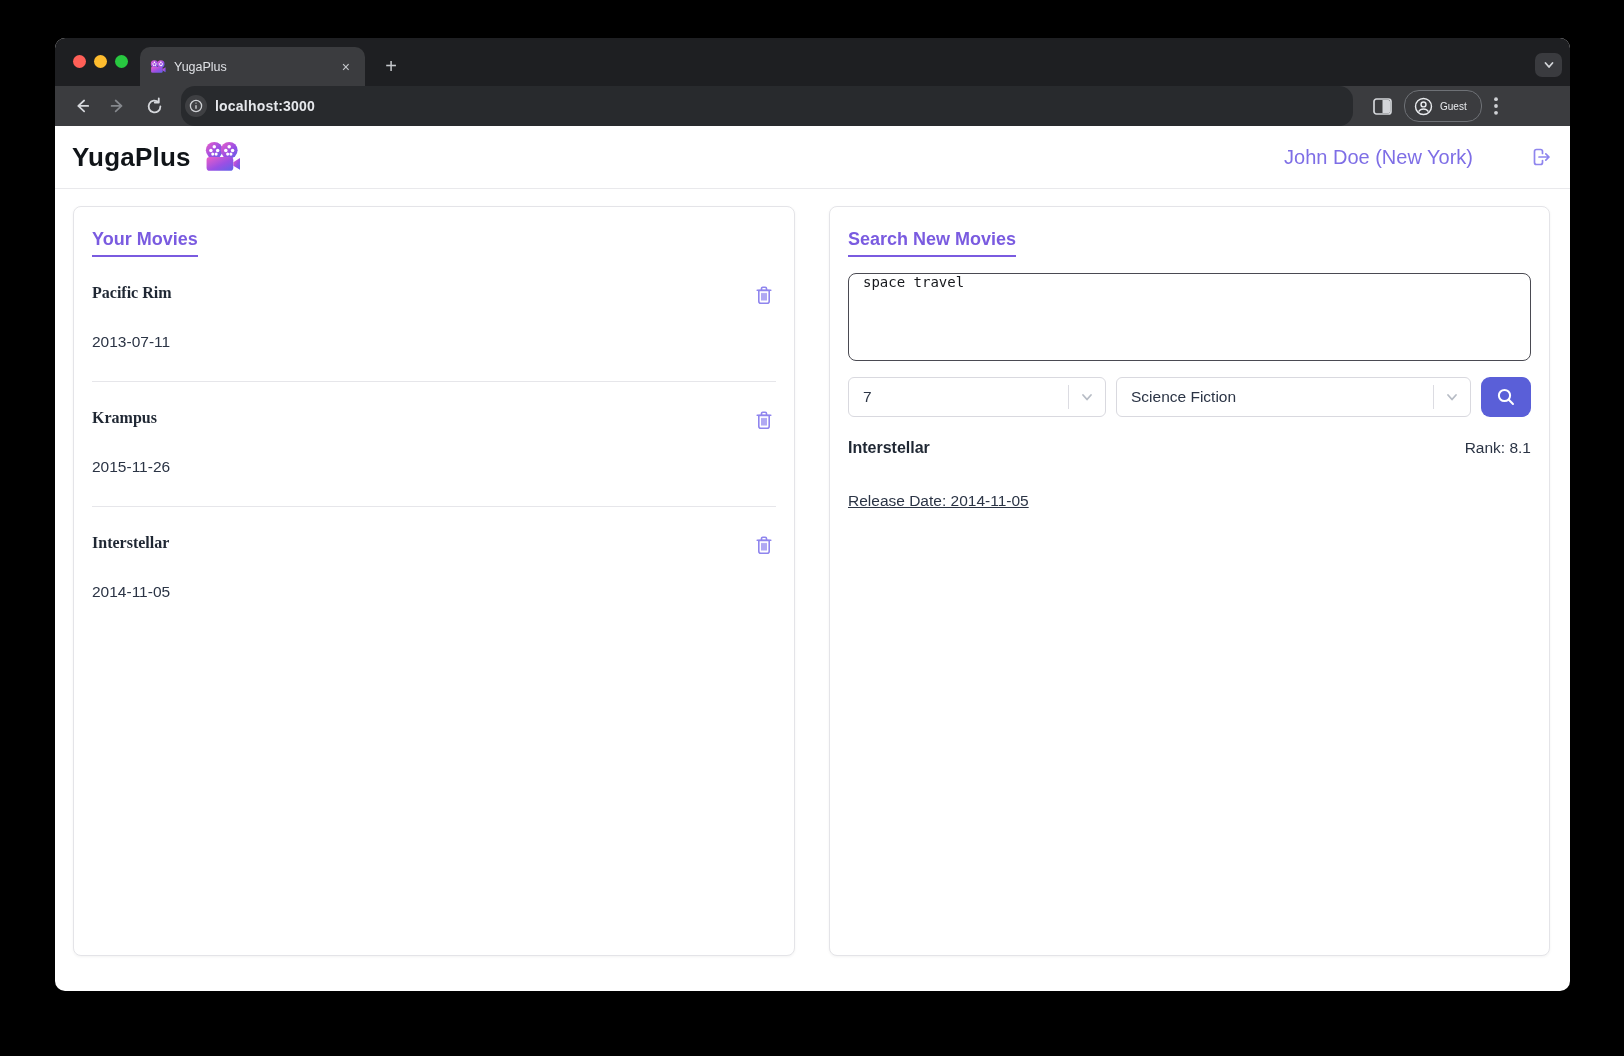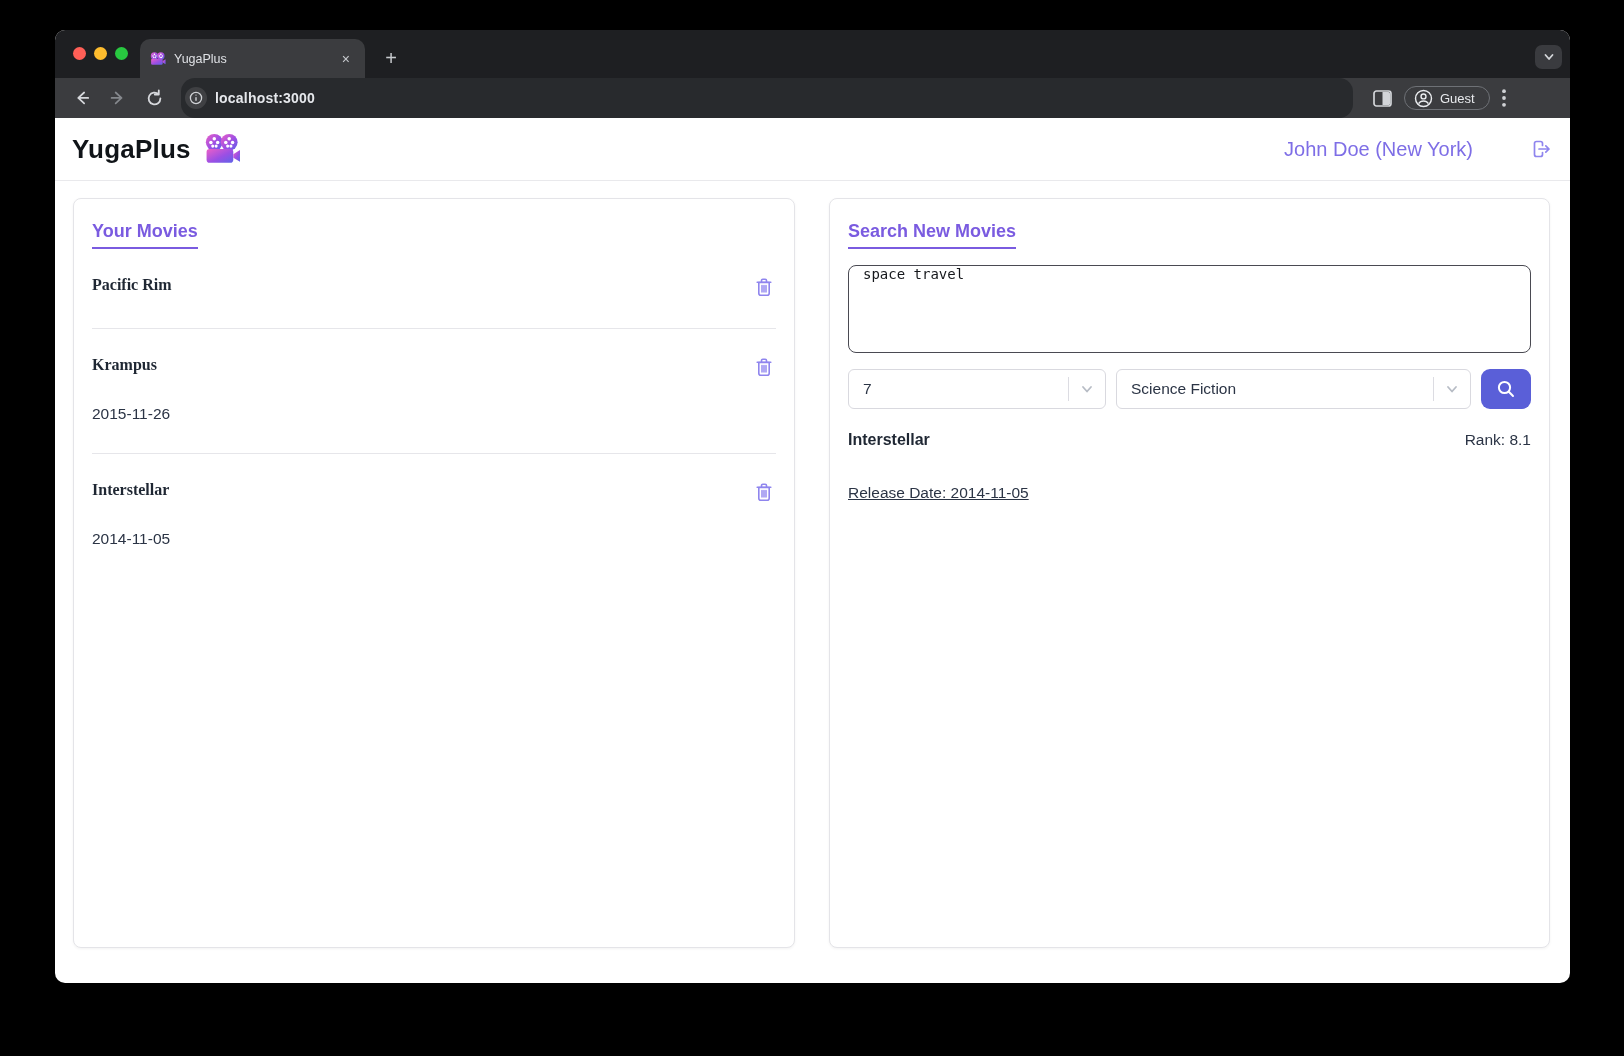--- a/index.html
+++ b/index.html
@@ -1,21 +1,21 @@
 <!DOCTYPE html>
 <html style="--accent: #7a5be0; --link: #7e6ee6; --icon-purple: #8f85ee; --btn: #5a5fd8;"><head>
 <meta charset="utf-8">
 <style>
   * { margin:0; padding:0; box-sizing:border-box; }
   html,body { width:1624px; height:1056px; background:#000; font-family:"Liberation Sans",sans-serif; }
   :root{
     --accent:#7a5be0; --link:#7e6ee6; --icon-purple:#8f85ee; --btn:#5a5fd8;
     --ink:#2b3445; --ink-strong:#1f2733; --chrome-strip:#1e1f22; --chrome-bar:#3b3c3f;
   }
-  .window { position:absolute; left:55px; top:30px; width:1515px; height:953px;
+  .window { position:absolute; left:55px; top:38px; width:1515px; height:953px;
             border-radius:10px; overflow:hidden; background:#fff; }
   
   .tabstrip { position:relative; height:48px; background:var(--chrome-strip); }
   .lights { position:absolute; left:18px; top:17px; display:flex; gap:8px; }
   .light { width:13px; height:13px; border-radius:50%; }
   .light.red{ background:#ff5f57; } .light.yellow{ background:#febc2e; } .light.green{ background:#28c840; }
   .tab { position:absolute; left:85px; top:9px; width:225px; height:39px; background:var(--chrome-bar);
          border-radius:10px 10px 0 0; display:flex; align-items:center; padding:0 10px; gap:8px; }
   .tab-title { color:#dfe1e5; font-size:12.5px; flex:1; white-space:nowrap; overflow:hidden; }
   .tab-close { color:#c7cace; font-size:14px; line-height:1; padding:3px 5px; border-radius:4px; cursor:default; }
@@ -24,22 +24,22 @@
   .tab-search { position:absolute; right:8px; top:15px; width:27px; height:24px; background:#3a3b3f;
                 border-radius:7px; display:flex; align-items:center; justify-content:center; }
   
   .toolbar { height:40px; background:var(--chrome-bar); display:flex; align-items:center; padding:0 12px; gap:6px; }
   .nav-btn { width:30px; height:30px; display:flex; align-items:center; justify-content:center; border-radius:50%; }
   .omnibox { height:40px; flex:1; max-width:1172px; background:#282a2d; border-radius:14px;
              display:flex; align-items:center; padding:0 4px; gap:8px; margin-left:6px; }
   .info-chip { width:22px; height:22px; border-radius:50%; background:#3f4043; display:flex; align-items:center; justify-content:center; }
   .url { color:#e6e8ec; font-size:14px; font-weight:600; letter-spacing:.2px; }
   .bar-right { display:flex; align-items:center; gap:12px; margin-left:14px; margin-right:2px; }
-  .guest-pill { height:24px; border:1px solid #6e7176; border-radius:15px; display:flex; align-items:center;
-                gap:7px; padding:0 14px 0 9px; color:#e8eaed; font-size:13px; }
+  .guest-pill { height:32px; border:1px solid #6e7176; border-radius:15px; display:flex; align-items:center;
+                gap:7px; padding:0 14px 0 9px; color:#e8eaed; font-size:10px; }
   
   .app-header { height:63px; background:#fff; border-bottom:1px solid #e9e9ec;
                 display:flex; align-items:center; padding:0 17px; }
   .brand { display:flex; align-items:center; gap:13px; }
   .brand-name { font-size:26px; font-weight:800; color:#101418; letter-spacing:.2px; }
   .header-right { margin-left:auto; display:flex; align-items:center; gap:56px; }
   .user-link { color:var(--link); font-size:20px; }
   
   .content { display:flex; gap:34px; padding:17px 18px 0; background:#fff; }
   .card { background:#fff; border:1px solid #e4e4e8; border-radius:8px; height:750px;
@@ -202,20 +202,21 @@
             <span class="movie-title">Pacific Rim</span>
             <button class="trash-btn">
               <svg width="20" height="22" viewBox="0 0 20 22">
                 <path d="M3.2 6.2 H16.8" fill="none" stroke="#8f85ee" stroke-width="1.6" stroke-linecap="round"></path>
                 <path d="M7.5 6 V4.6 a1.3 1.3 0 0 1 1.3 -1.3 h2.4 a1.3 1.3 0 0 1 1.3 1.3 V6" fill="none" stroke="#8f85ee" stroke-width="1.6"></path>
                 <path d="M4.8 6.5 H15.2 V17.2 a2 2 0 0 1 -2 2 H6.8 a2 2 0 0 1 -2 -2 Z" fill="none" stroke="#8f85ee" stroke-width="1.6" stroke-linejoin="round"></path>
                 <path d="M8 9.5 V16 M10 9.5 V16 M12 9.5 V16" stroke="#8f85ee" stroke-width="1.4" stroke-linecap="round"></path>
               </svg>
             </button>
           </div>
+          <div class="movie-date">2013-07-11</div>
         </div>
           <div class="movie-row">
           <div class="movie-head">
             <span class="movie-title">Krampus</span>
             <button class="trash-btn">
               <svg width="20" height="22" viewBox="0 0 20 22">
                 <path d="M3.2 6.2 H16.8" fill="none" stroke="#8f85ee" stroke-width="1.6" stroke-linecap="round"></path>
                 <path d="M7.5 6 V4.6 a1.3 1.3 0 0 1 1.3 -1.3 h2.4 a1.3 1.3 0 0 1 1.3 1.3 V6" fill="none" stroke="#8f85ee" stroke-width="1.6"></path>
                 <path d="M4.8 6.5 H15.2 V17.2 a2 2 0 0 1 -2 2 H6.8 a2 2 0 0 1 -2 -2 Z" fill="none" stroke="#8f85ee" stroke-width="1.6" stroke-linejoin="round"></path>
                 <path d="M8 9.5 V16 M10 9.5 V16 M12 9.5 V16" stroke="#8f85ee" stroke-width="1.4" stroke-linecap="round"></path>

